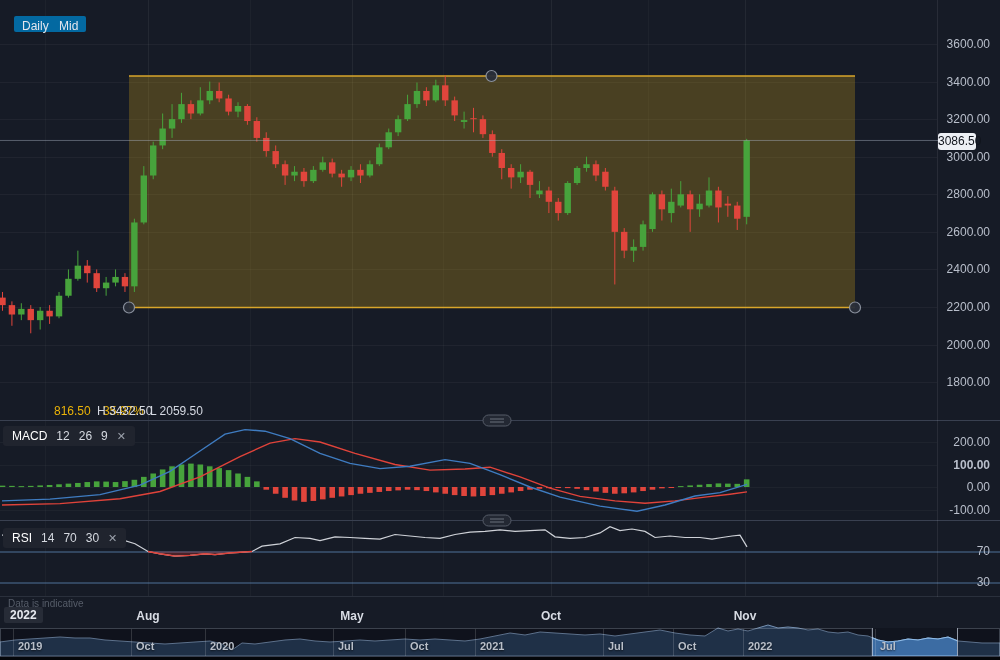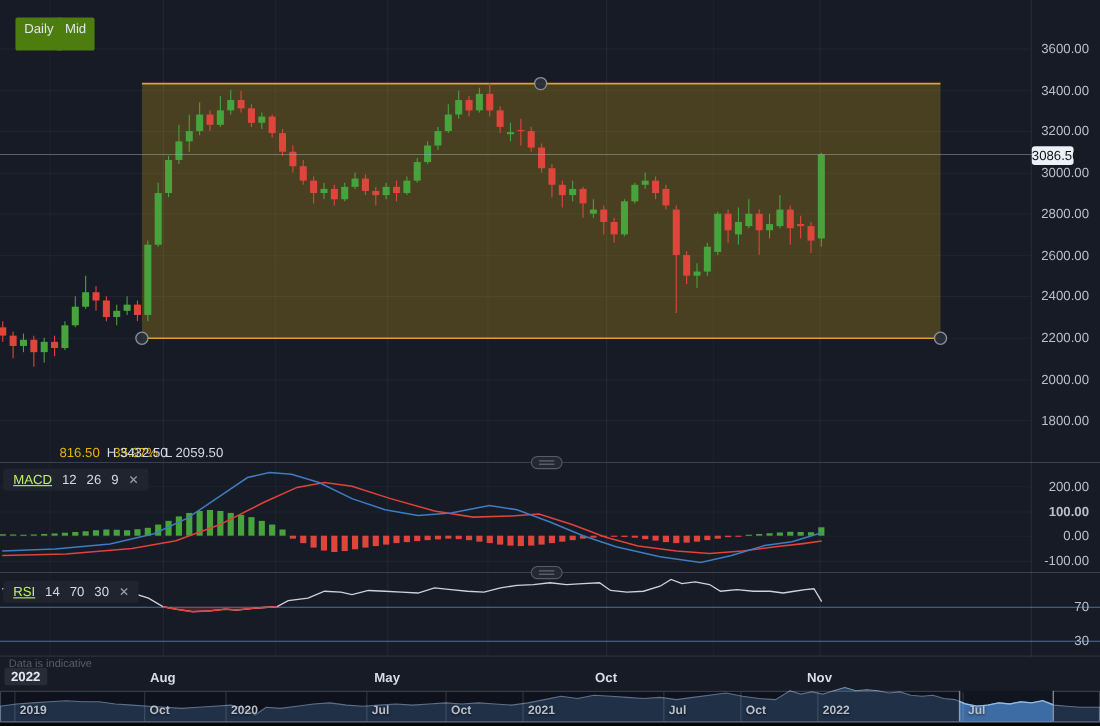--- a/index.html
+++ b/index.html
@@ -1,28 +1,28 @@
 <!DOCTYPE html>
 <html><head>
 <meta charset="utf-8">
 <style>
   html,body{margin:0;padding:0;background:#161b26;}
   #app{position:relative;width:1000px;height:660px;overflow:hidden;background:#161b26;
        font-family:"Liberation Sans",sans-serif;-webkit-font-smoothing:antialiased;}
   svg{position:absolute;left:0;top:0;}
-  .btn{position:absolute;top:16px;height:30px;line-height:21px;padding:0 8px;background:#4d7c0f;
+  .btn{position:absolute;top:16px;height:16px;line-height:21px;padding:0 8px;background:#0369a1;
        color:#e2e6ee;font-size:12px;border-radius:2px;cursor:pointer;}
   .status{position:absolute;top:404px;left:0;width:940px;height:15px;font-size:12px;line-height:15px;}
   .status span{position:absolute;white-space:nowrap;}
   .st-blue{color:#eab308;margin-left:48px;}
   .st-white{color:#d5d9e2;}
   .st-gray{color:#79808c;}
   .ind-box{position:absolute;display:flex;align-items:center;gap:9px;background:#20242e;
        border-radius:3px;padding:0 9px;height:20px;font-size:12px;color:#d5d9e0;}
-  .ind-name{color:#bef264;text-decoration:underline;}
+  .ind-name{color:#ffffff;}
   .ind-x{color:#9aa0aa;font-size:11px;cursor:pointer;}
   .axis-label{position:absolute;right:10px;width:70px;text-align:right;font-size:12px;color:#b9bfcb;}
   .time-label{position:absolute;top:609px;transform:translateX(-50%);font-size:12px;font-weight:600;color:#d8dce4;}
   .year-box{position:absolute;left:4px;top:607px;padding:1px 6px;background:#272c37;border-radius:2px;
        font-size:12px;font-weight:600;color:#e6e9ef;}
   .mini-label{position:absolute;top:640px;font-size:11px;font-weight:600;color:#b9bfc9;text-shadow:0 1px 2px rgba(0,0,0,.6);}
   .price-tag{position:absolute;left:938px;top:133px;width:38px;height:17px;background:#edf0f5;
        border-radius:3px;color:#10141c;font-size:12px;line-height:17px;text-align:center;}
   .footnote{position:absolute;left:8px;top:598px;font-size:10px;color:#565d69;}
 </style>

